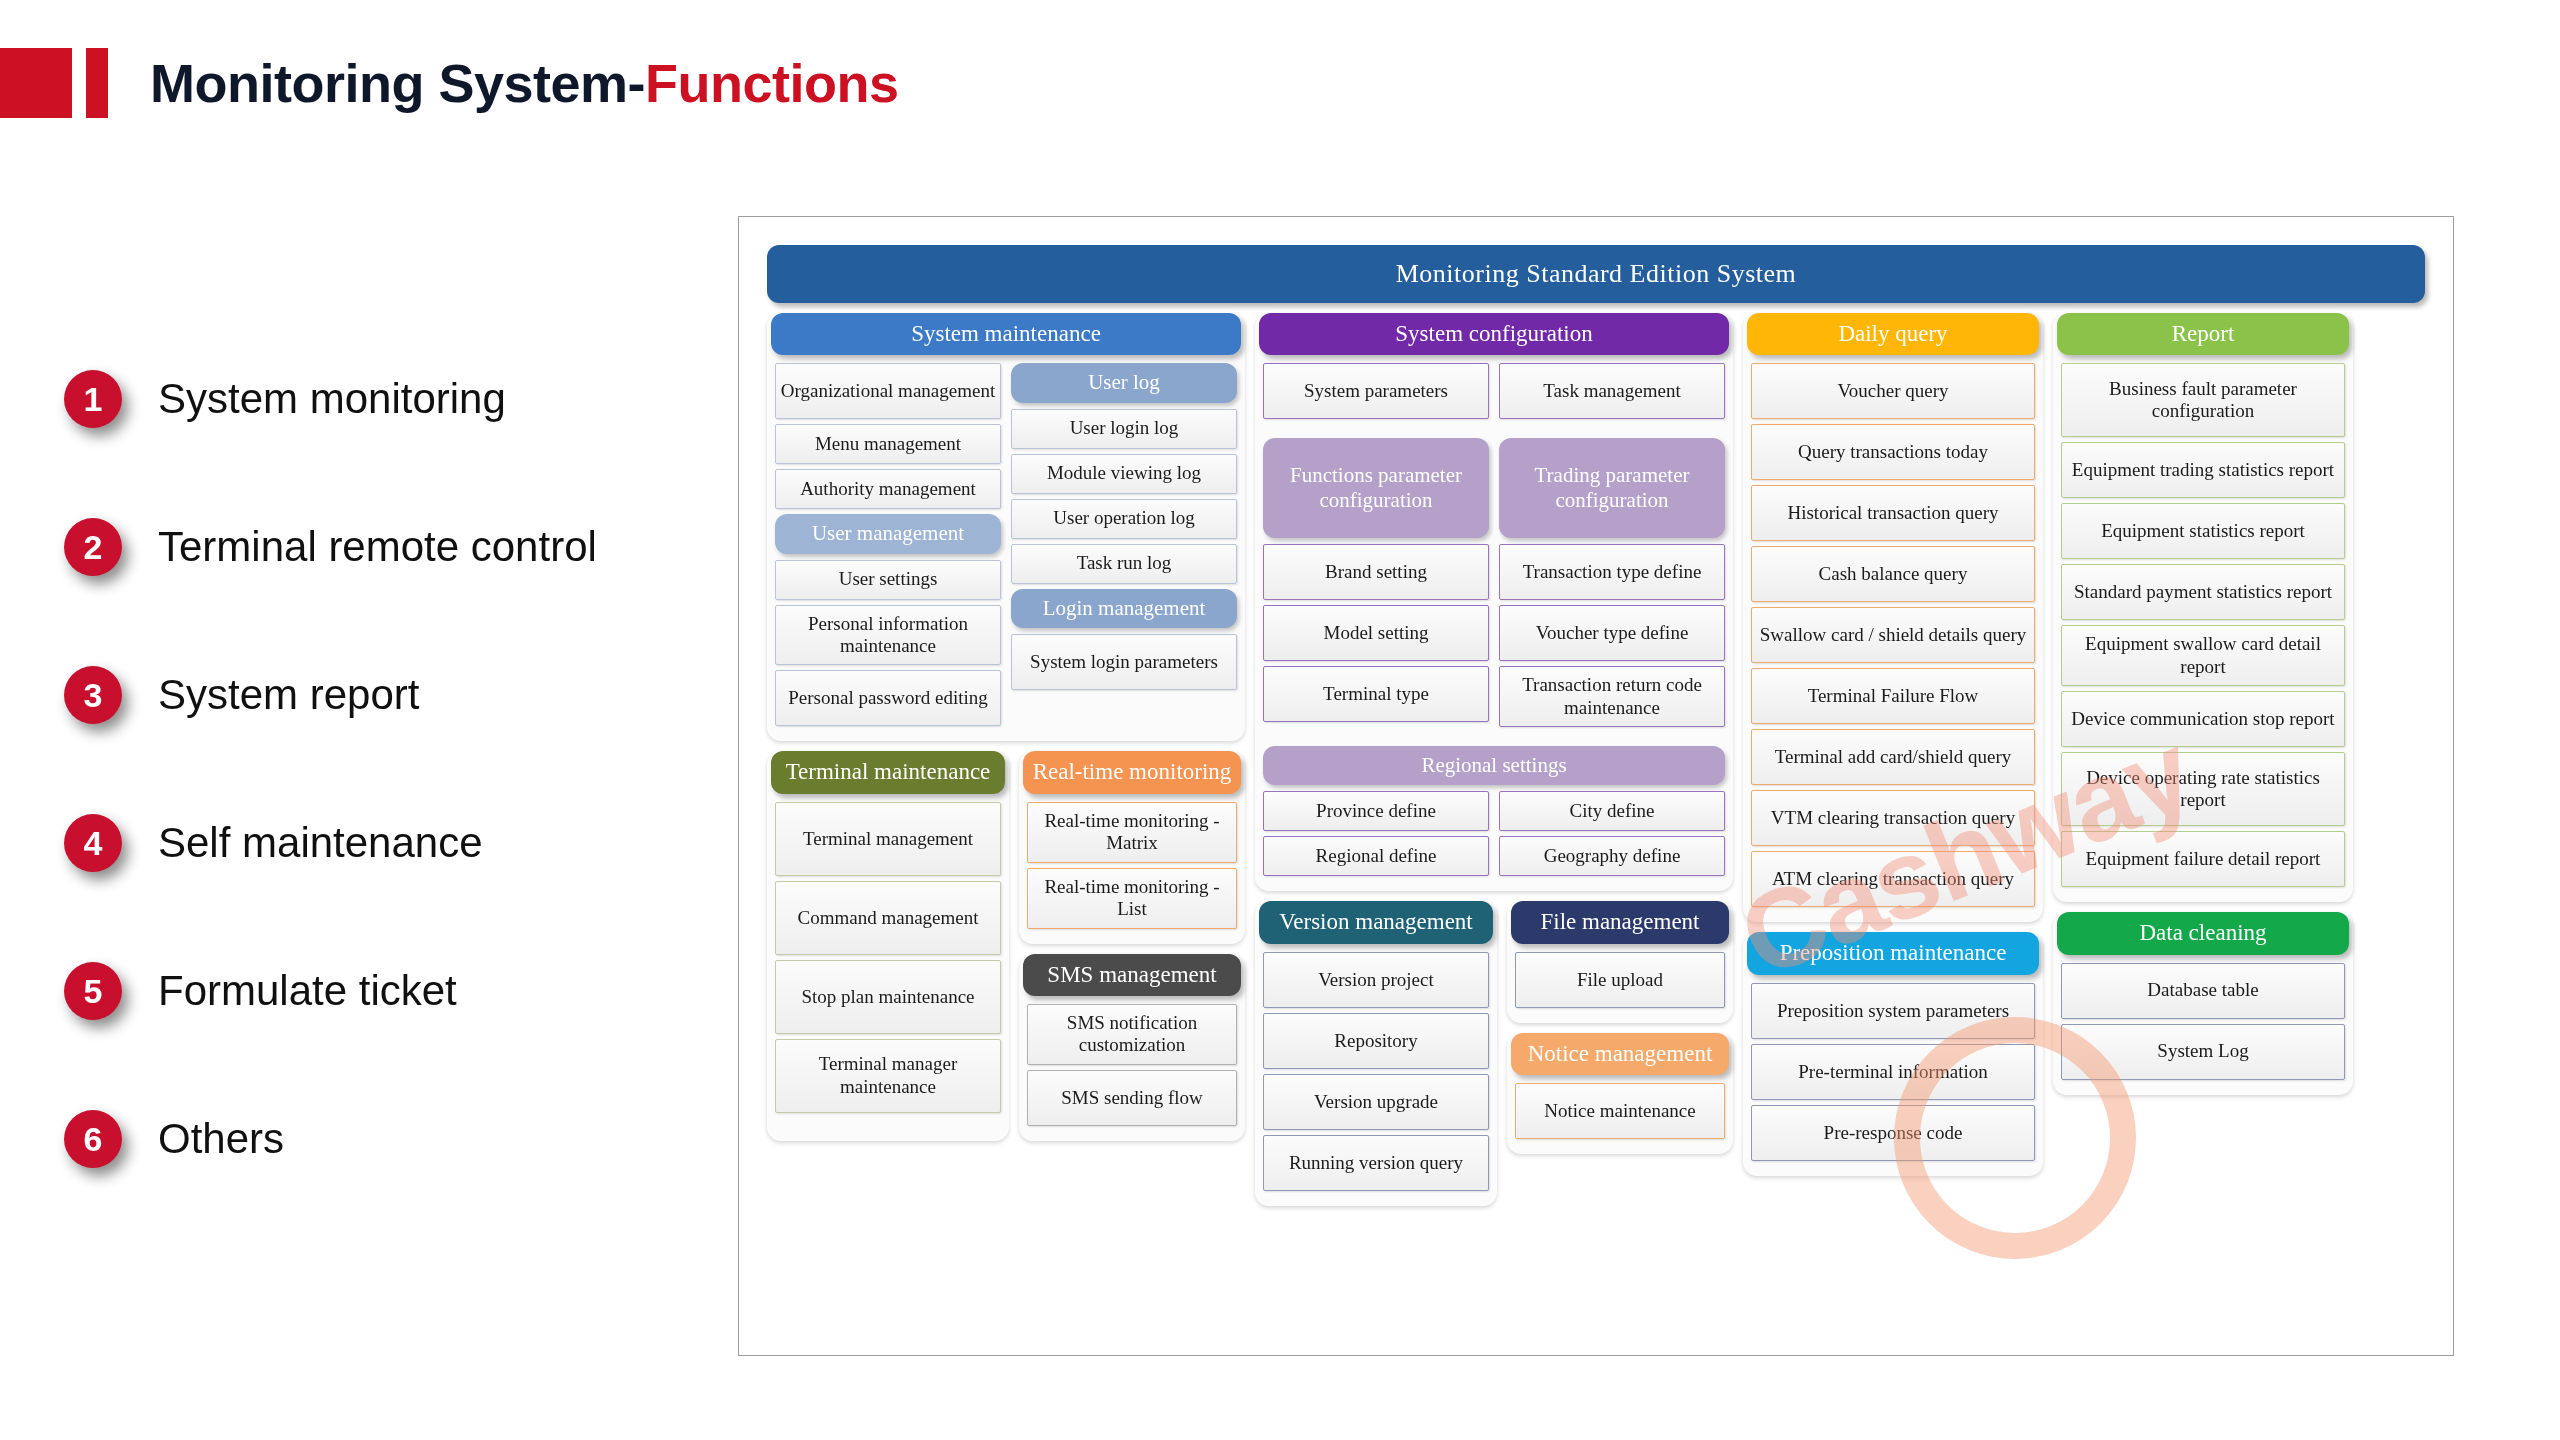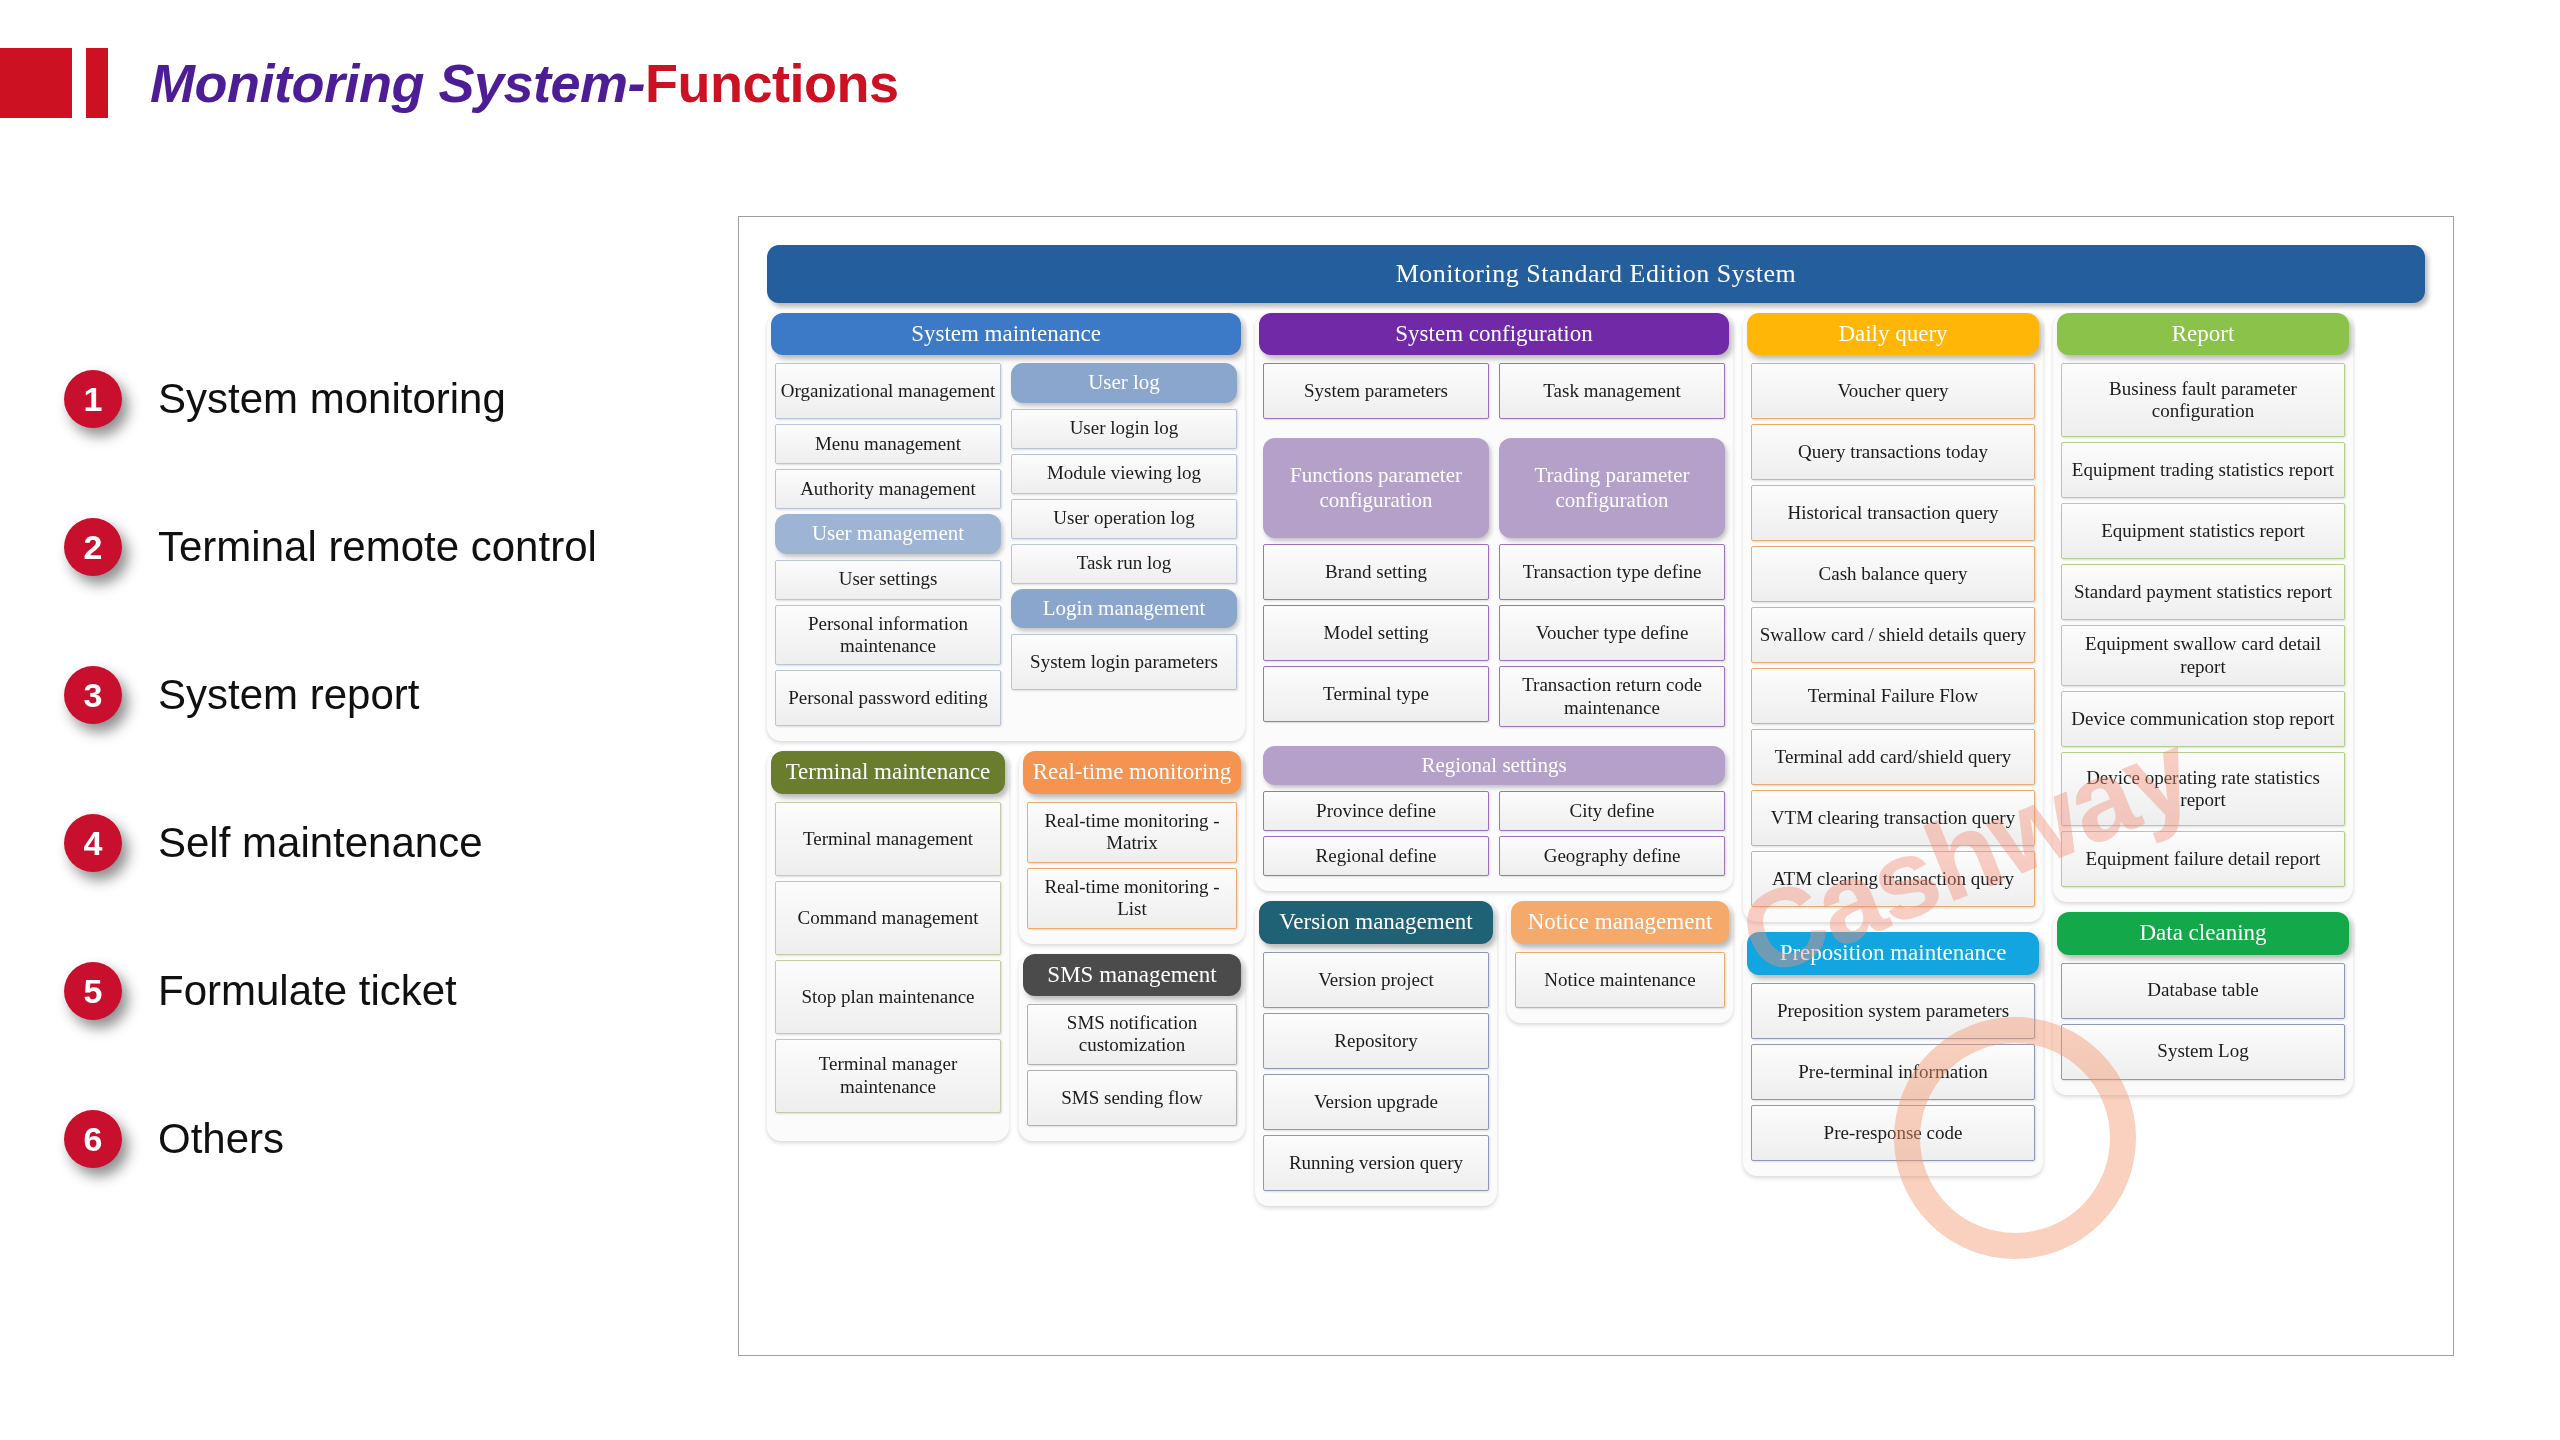--- a/index.html
+++ b/index.html
@@ -8,21 +8,21 @@
     font-family:"Liberation Sans",sans-serif;
     overflow:hidden;position:relative;
   }
 
   
   #title-bar{position:absolute;left:0;top:48px;height:70px;display:flex;align-items:center;}
   .tile-big{width:72px;height:70px;background:#cc1122;}
   .tile-small{width:22px;height:70px;background:#cc1122;margin-left:14px;}
   #title-text{margin-left:42px;font-size:54px;font-weight:bold;letter-spacing:-0.5px;
     font-family:"Liberation Sans",sans-serif;white-space:nowrap;}
-  #title-text .t-main{color:#4c1d95;font-style:italic;}
+  #title-text .t-main{color:#0f172a;}
   #title-text .t-accent{color:#cc1122;}
 
   
   #left-list{position:absolute;left:40px;top:355px;width:640px;}
   .ll-item{display:flex;align-items:center;height:88px;margin-bottom:60px;}
   .ll-badge{
     width:58px;height:58px;border-radius:50%;background:#c8102e;color:#fff;
     display:flex;align-items:center;justify-content:center;
     font-size:34px;font-weight:bold;flex:0 0 auto;margin-left:24px;
     box-shadow:6px 8px 14px rgba(0,0,0,0.45);
@@ -243,20 +243,24 @@
 
           <div class="panel">
             <div class="hdr" style="background: rgb(31, 98, 118);">Version management</div>
             <div class="leaf b-navy h2">Version project</div>
             <div class="leaf b-navy h2">Repository</div>
             <div class="leaf b-navy h2">Version upgrade</div>
             <div class="leaf b-navy h2">Running version query</div>
           </div>
 
           <div style="flex:1 1 0;min-width:0;">
+            <div class="panel blk">
+              <div class="hdr" style="background: rgb(43, 58, 107);">File management</div>
+              <div class="leaf b-navy h2">File upload</div>
+            </div>
             <div class="panel">
               <div class="hdr" style="background: rgb(245, 169, 106);">Notice management</div>
               <div class="leaf b-orange h2">Notice maintenance</div>
             </div>
           </div>
         </div>
       </div>
 
       <div style="flex:0 0 300px;">
         <div class="panel blk">

